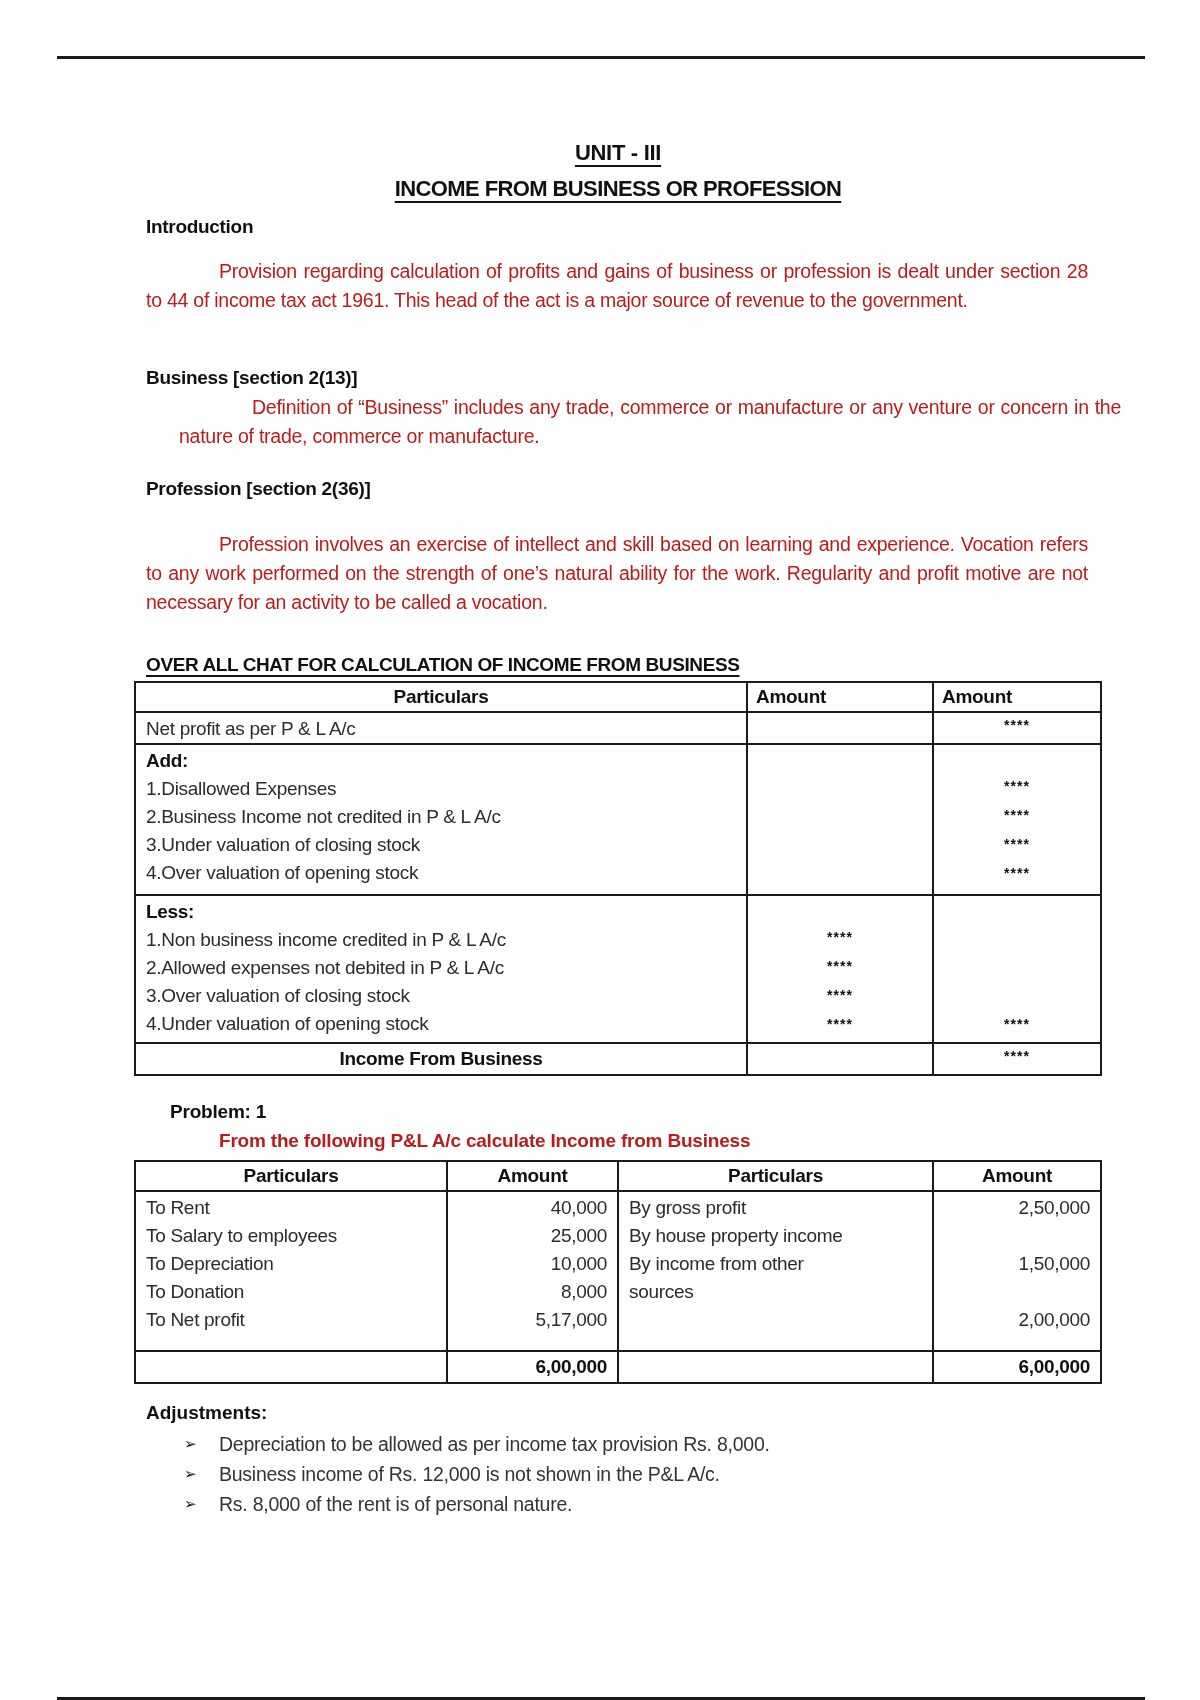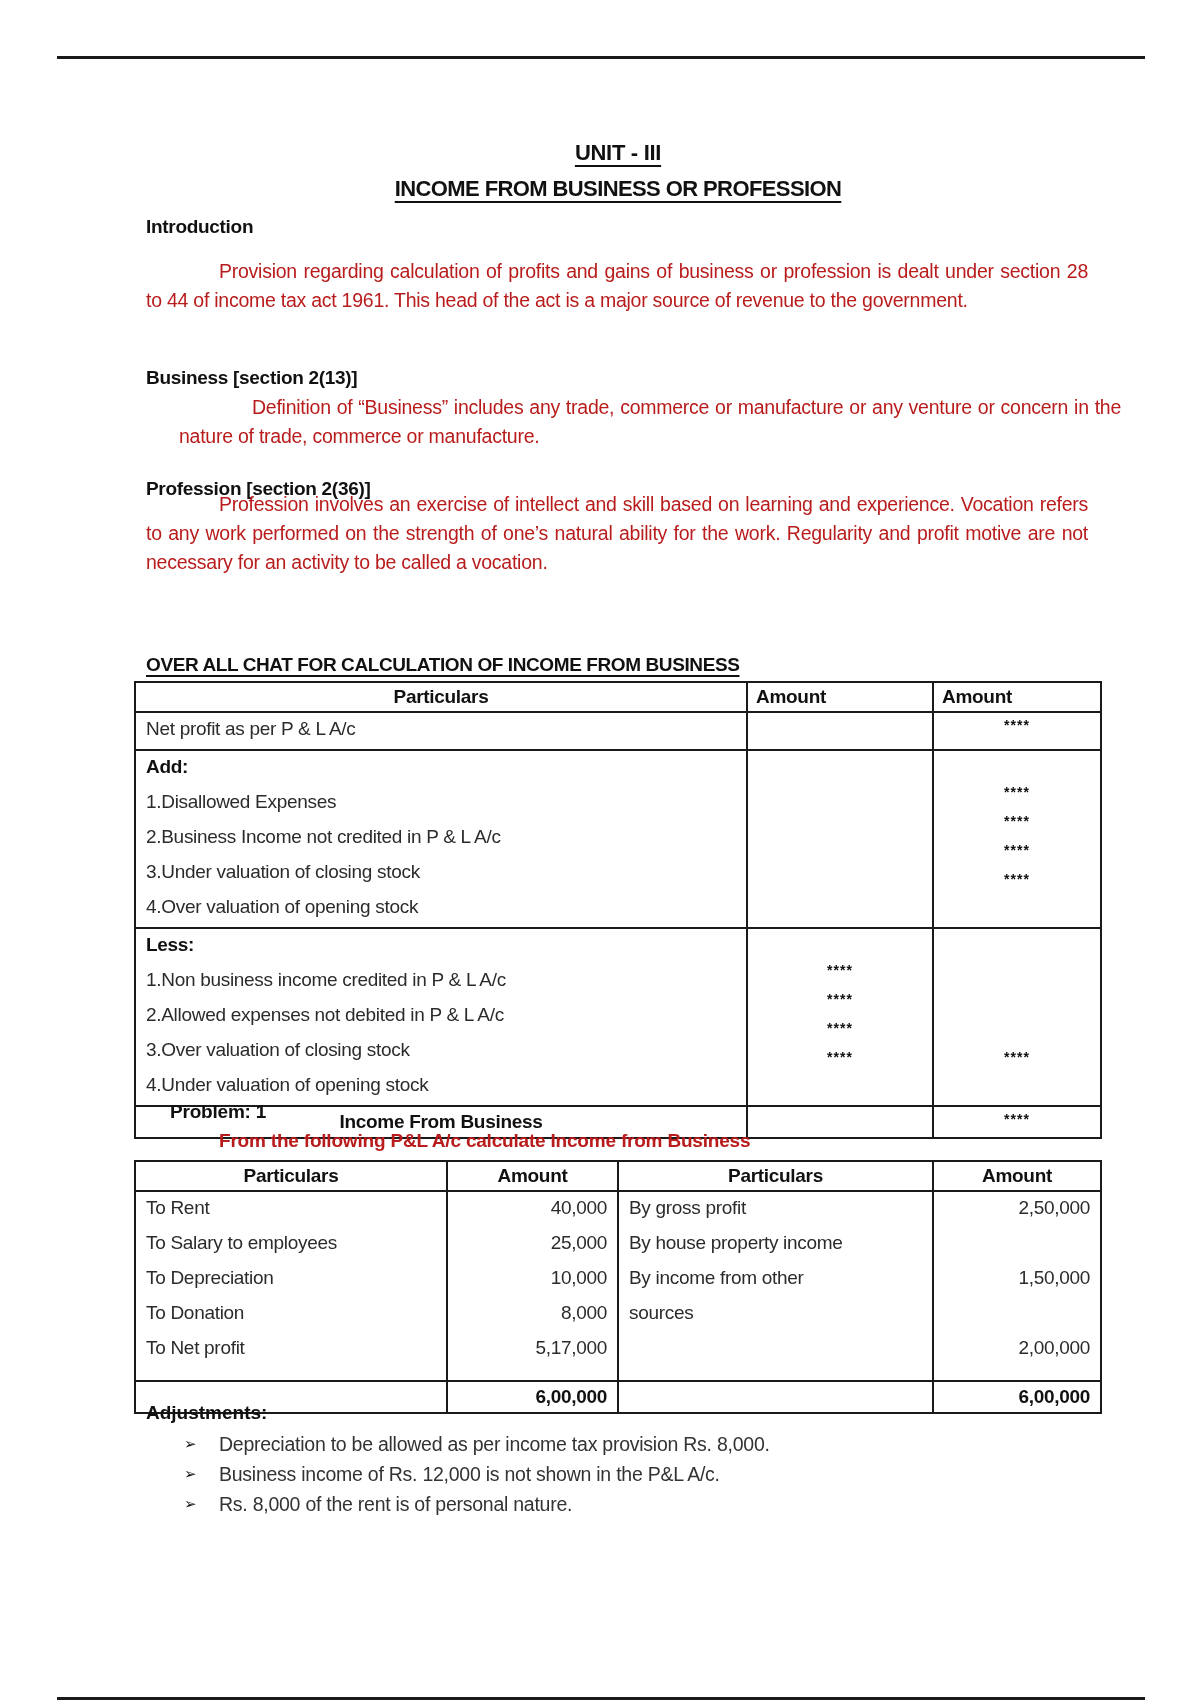--- a/index.html
+++ b/index.html
@@ -121,21 +121,21 @@
       font-size: 19px;
       color: #b91c1c;
       letter-spacing: -0.2px;
     }
 
     .pl-tbl { top: 1160px; }
     .pl-tbl th { text-align: center; }
     .pl-tbl td.body-cell { line-height: 29px; padding-top: 1px; padding-bottom: 12px; }
     .pl-tbl td.num { text-align: right; margin-top: 20px; }
     .pl-tbl td.total { font-weight: bold; color: #111; text-align: right; height: 30px; line-height: 30px; }
-    .line { display: block; height: 35px; white-space: nowrap; }
+    .line { display: block; height: 28px; white-space: nowrap; }
 
     .adj-title {
       position: absolute;
       left: 146px;
       top: 1402px;
       font-weight: bold;
       font-size: 19px;
       color: #111;
     }
     .adj-list {
@@ -166,21 +166,21 @@
 <div class="title unit">UNIT - III</div>
 <div class="title main">INCOME FROM BUSINESS OR PROFESSION</div>
 
 <div class="heading" style="top:216px;">Introduction</div>
 <div class="para" style="top:257px;">Provision regarding calculation of profits and gains of business or profession is dealt under section 28 to 44 of income tax act 1961. This head of the act is a major source of revenue to the government.</div>
 
 <div class="heading" style="top:367px;">Business [section 2(13)]</div>
 <div class="para" style="top:393px;margin-left:33px;">Definition of “Business” includes any trade, commerce or manufacture or any venture or concern in the nature of trade, commerce or manufacture.</div>
 
 <div class="heading" style="top:478px;">Profession [section 2(36)]</div>
-<div class="para" style="top:490px;">Profession involves an exercise of intellect and skill based on learning and experience. Vocation refers to any work performed on the strength of one’s natural ability for the work. Regularity and profit motive are not necessary for an activity to be called a vocation.</div>
+<div class="para" style="top:530px;">Profession involves an exercise of intellect and skill based on learning and experience. Vocation refers to any work performed on the strength of one’s natural ability for the work. Regularity and profit motive are not necessary for an activity to be called a vocation.</div>
 
 <div class="section-title">OVER ALL CHAT FOR CALCULATION OF INCOME FROM BUSINESS</div>
 
 <table class="tbl chart-tbl">
   <colgroup>
     <col style="width:612px">
     <col style="width:186px">
     <col style="width:168px">
   </colgroup>
   <tbody>

